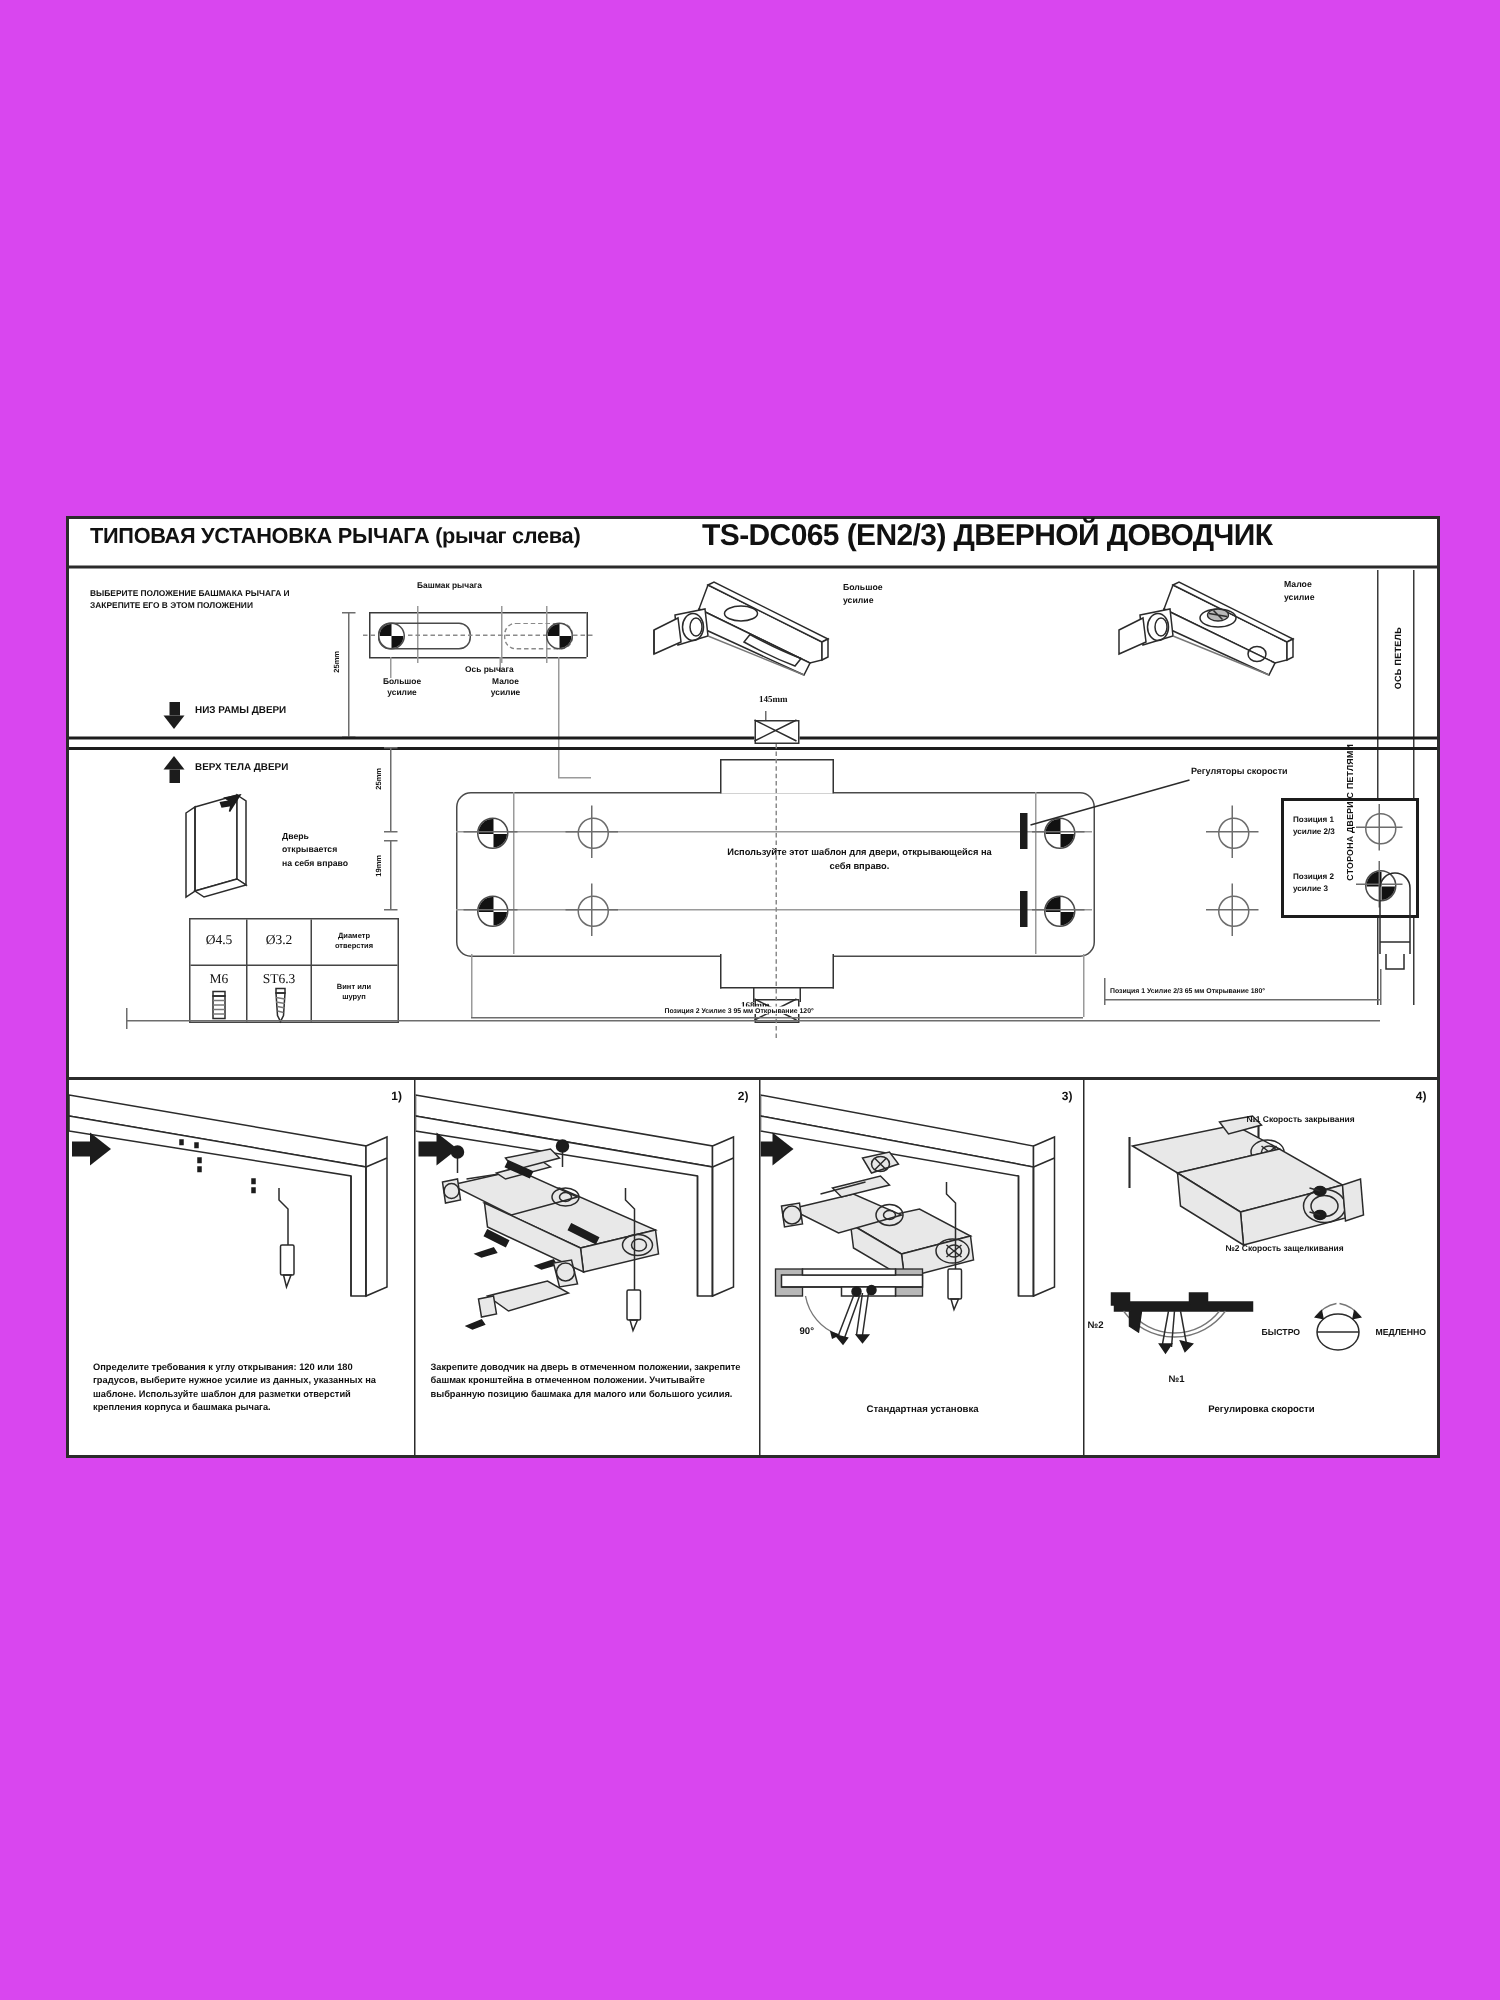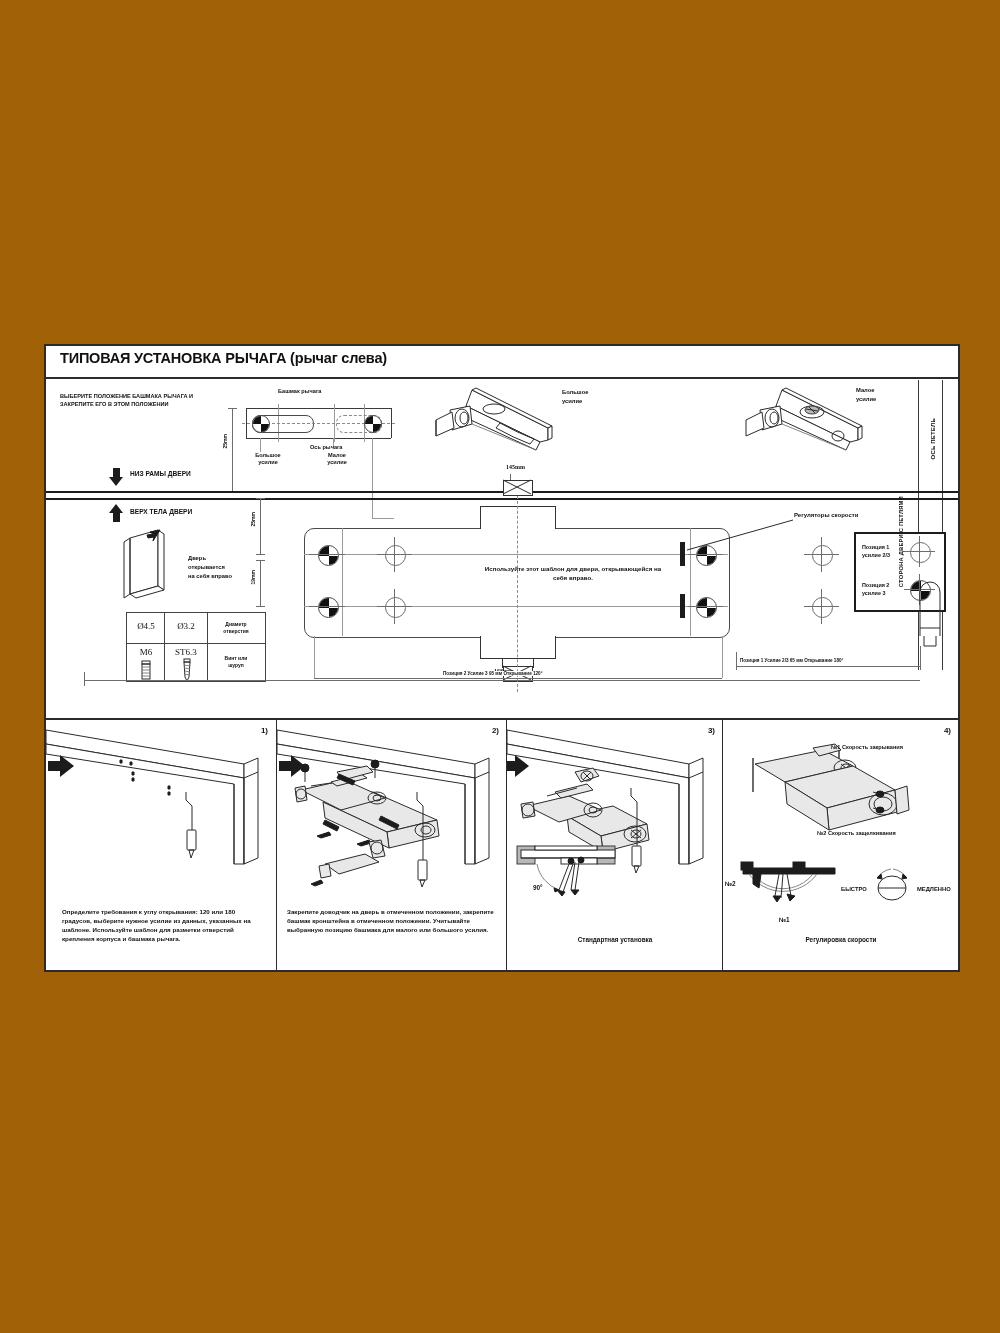--- a/index.html
+++ b/index.html
@@ -1,17 +1,17 @@
 <!DOCTYPE html>
 <html><head>
 <meta charset="utf-8">
 <style>
   html,body{margin:0;padding:0;background:#ffffff;}
   body{width:1000px;height:1333px;font-family:"Liberation Sans",sans-serif;color:#111;}
-  #sheet{position:relative;width:1000px;height:1333px;overflow:hidden;background:#a16207;}
+  #sheet{position:relative;width:1000px;height:1333px;overflow:hidden;background:#d946ef;}
 
   .frame{position:absolute;left:44px;top:344px;width:912px;height:624px;border:2px solid #2b2b2b;background:#fff;}
 
   
   .hdr{position:absolute;left:0;top:0;width:100%;height:30px;}
   .hdr-left{position:absolute;left:14px;top:4px;font-size:14.5px;font-weight:bold;letter-spacing:-.2px;white-space:nowrap;}
   .hdr-right{position:absolute;left:422px;top:0px;font-size:20px;font-weight:bold;letter-spacing:-.4px;white-space:nowrap;}
   .hdr-rule{position:absolute;left:0;top:31px;width:100%;height:2px;background:#2b2b2b;}
   .tb{position:absolute;font-size:6.4px;line-height:1.35;font-weight:bold;color:#111;}
   .tiny{position:absolute;font-size:5px;line-height:1.3;color:#111;}
@@ -66,20 +66,21 @@
   .fillm{fill:#b8b8b8;stroke:#2b2b2b;stroke-width:.9;}
 </style>
 </head>
 <body>
 
 <div id="sheet">
   <div class="frame">
 
     <div class="hdr">
       <div class="hdr-left">ТИПОВАЯ УСТАНОВКА РЫЧАГА (рычаг слева)</div>
+      <div class="hdr-right">TS-DC065 (EN2/3) ДВЕРНОЙ ДОВОДЧИК</div>
       <div class="hdr-rule"></div>
     </div>
 
     <div class="tinyb" style="left:14px;top:46px;width:150px;font-size:5.6px;line-height:1.5;">ВЫБЕРИТЕ ПОЛОЖЕНИЕ БАШМАКА РЫЧАГА И ЗАКРЕПИТЕ ЕГО В ЭТОМ ПОЛОЖЕНИИ</div>
 
     <div class="tinyb" style="left:232px;top:42px;font-size:5.6px;">Башмак рычага</div>
 
     <div>
 
       <div class="line hline" style="left:200px;top:62px;width:145px;"></div>

